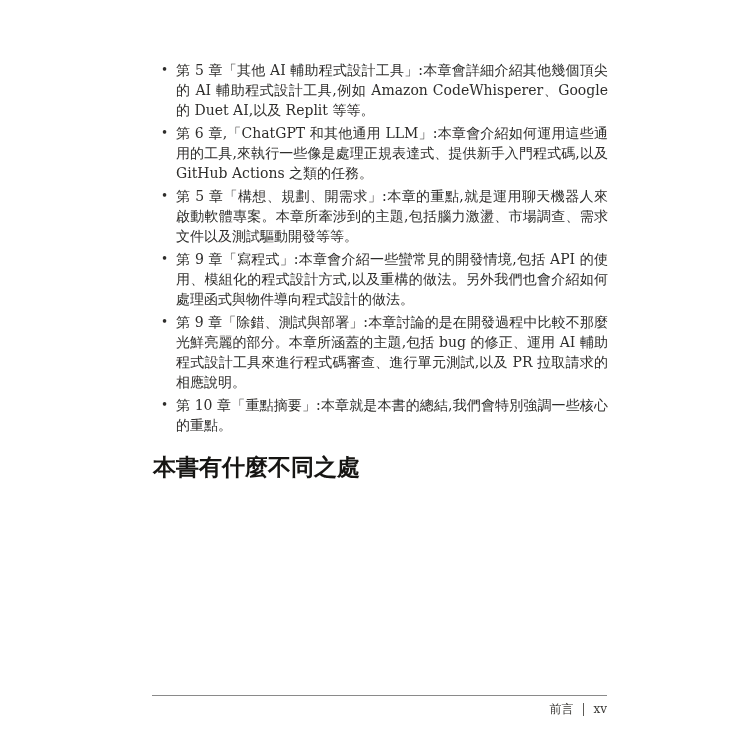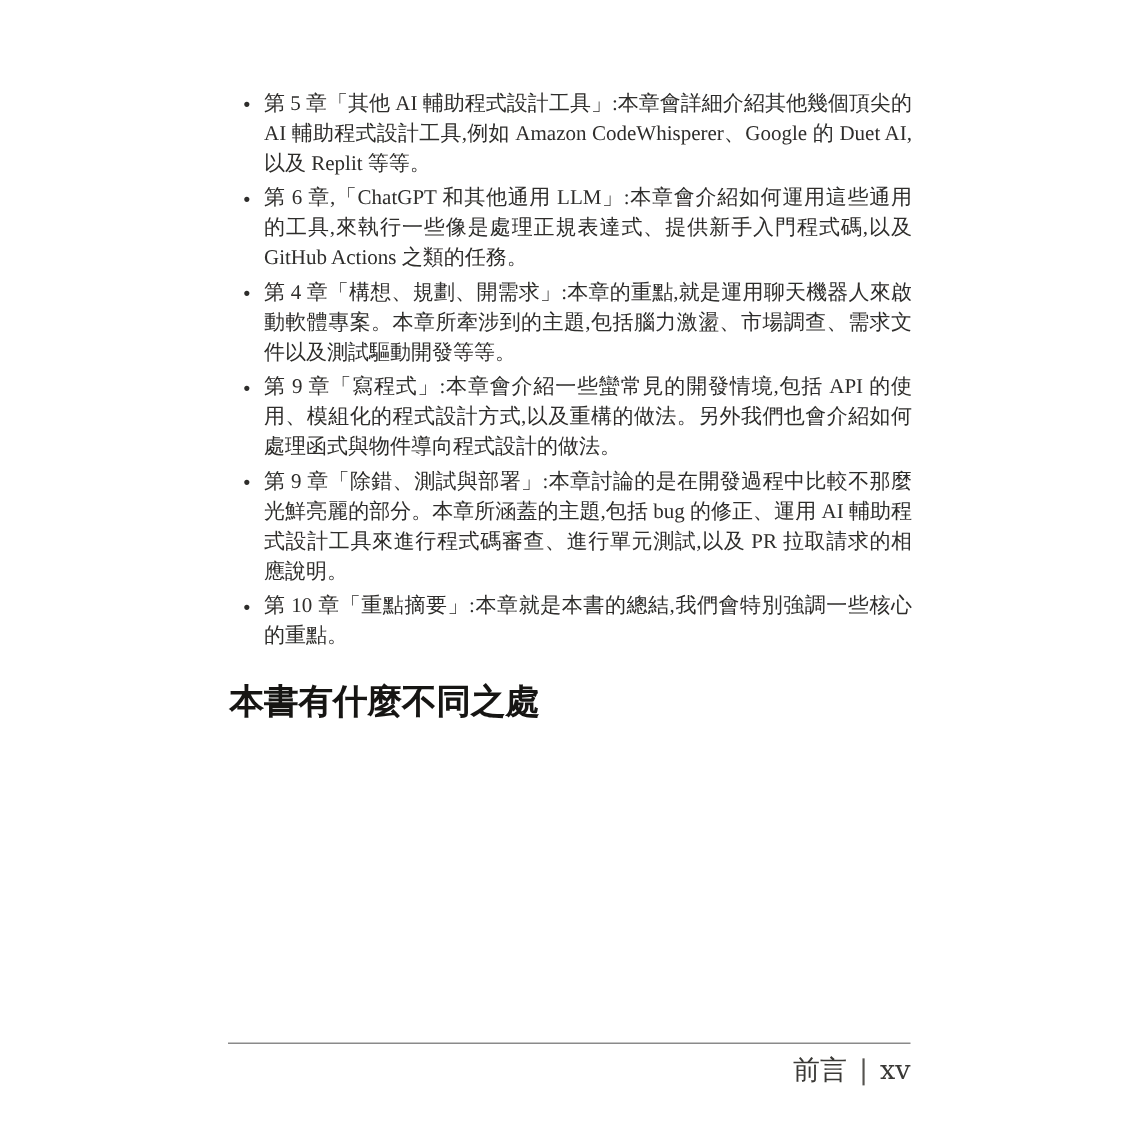--- a/index.html
+++ b/index.html
@@ -32,21 +32,21 @@
     text-align: justify;
   }
   .marker {
     flex: 0 0 23px;
     box-sizing: border-box;
     padding-left: 8px;
     font-size: 12px;
     line-height: 20px;
     color: #2e2d2b;
   }
-  .btext { flex: 1 1 auto; font-family: Liberation Serif, serif; }
+  .btext { flex: 1 1 auto; }
   .heading {
     font-family: Liberation Sans, sans-serif;
     font-size: 23px;
     font-weight: 700;
     color: #161513;
     margin: 17px 0 11px 0;
   }
   .para {
     font-size: 14px;
     line-height: 22px;
@@ -54,21 +54,21 @@
     margin: 0 0 9px 0;
   }
   .footer {
     position: absolute;
     left: 152px;
     top: 695px;
     width: 455px;
     border-top: 1px solid #8a8a8a;
     padding-top: 5px;
     text-align: right;
-    font-size: 18px;
+    font-size: 12px;
     color: #3a3936;
   }
   .footer .sep {
     display: inline-block;
     margin: 0 8px;
     color: #55534f;
   }
 </style>
 </head>
 <body>
@@ -81,21 +81,21 @@
       <li class="bullet-item">
         <span class="marker">•</span>
         <span class="btext">第 5 章「其他 AI 輔助程式設計工具」:本章會詳細介紹其他幾個頂尖的 AI 輔助程式設計工具,例如 Amazon CodeWhisperer、Google 的 Duet AI,以及 Replit 等等。</span>
       </li>
       <li class="bullet-item">
         <span class="marker">•</span>
         <span class="btext">第 6 章,「ChatGPT 和其他通用 LLM」:本章會介紹如何運用這些通用的工具,來執行一些像是處理正規表達式、提供新手入門程式碼,以及 GitHub Actions 之類的任務。</span>
       </li>
       <li class="bullet-item">
         <span class="marker">•</span>
-        <span class="btext">第 4 章「構想、規劃、開需求」:本章的重點,就是運用聊天機器人來啟動軟體專案。本章所牽涉到的主題,包括腦力激盪、市場調查、需求文件以及測試驅動開發等等。</span>
+        <span class="btext">第 5 章「構想、規劃、開需求」:本章的重點,就是運用聊天機器人來啟動軟體專案。本章所牽涉到的主題,包括腦力激盪、市場調查、需求文件以及測試驅動開發等等。</span>
       </li>
       <li class="bullet-item">
         <span class="marker">•</span>
         <span class="btext">第 9 章「寫程式」:本章會介紹一些蠻常見的開發情境,包括 API 的使用、模組化的程式設計方式,以及重構的做法。另外我們也會介紹如何處理函式與物件導向程式設計的做法。</span>
       </li>
       <li class="bullet-item">
         <span class="marker">•</span>
         <span class="btext">第 9 章「除錯、測試與部署」:本章討論的是在開發過程中比較不那麼光鮮亮麗的部分。本章所涵蓋的主題,包括 bug 的修正、運用 AI 輔助程式設計工具來進行程式碼審查、進行單元測試,以及 PR 拉取請求的相應說明。</span>
       </li>
       <li class="bullet-item">

